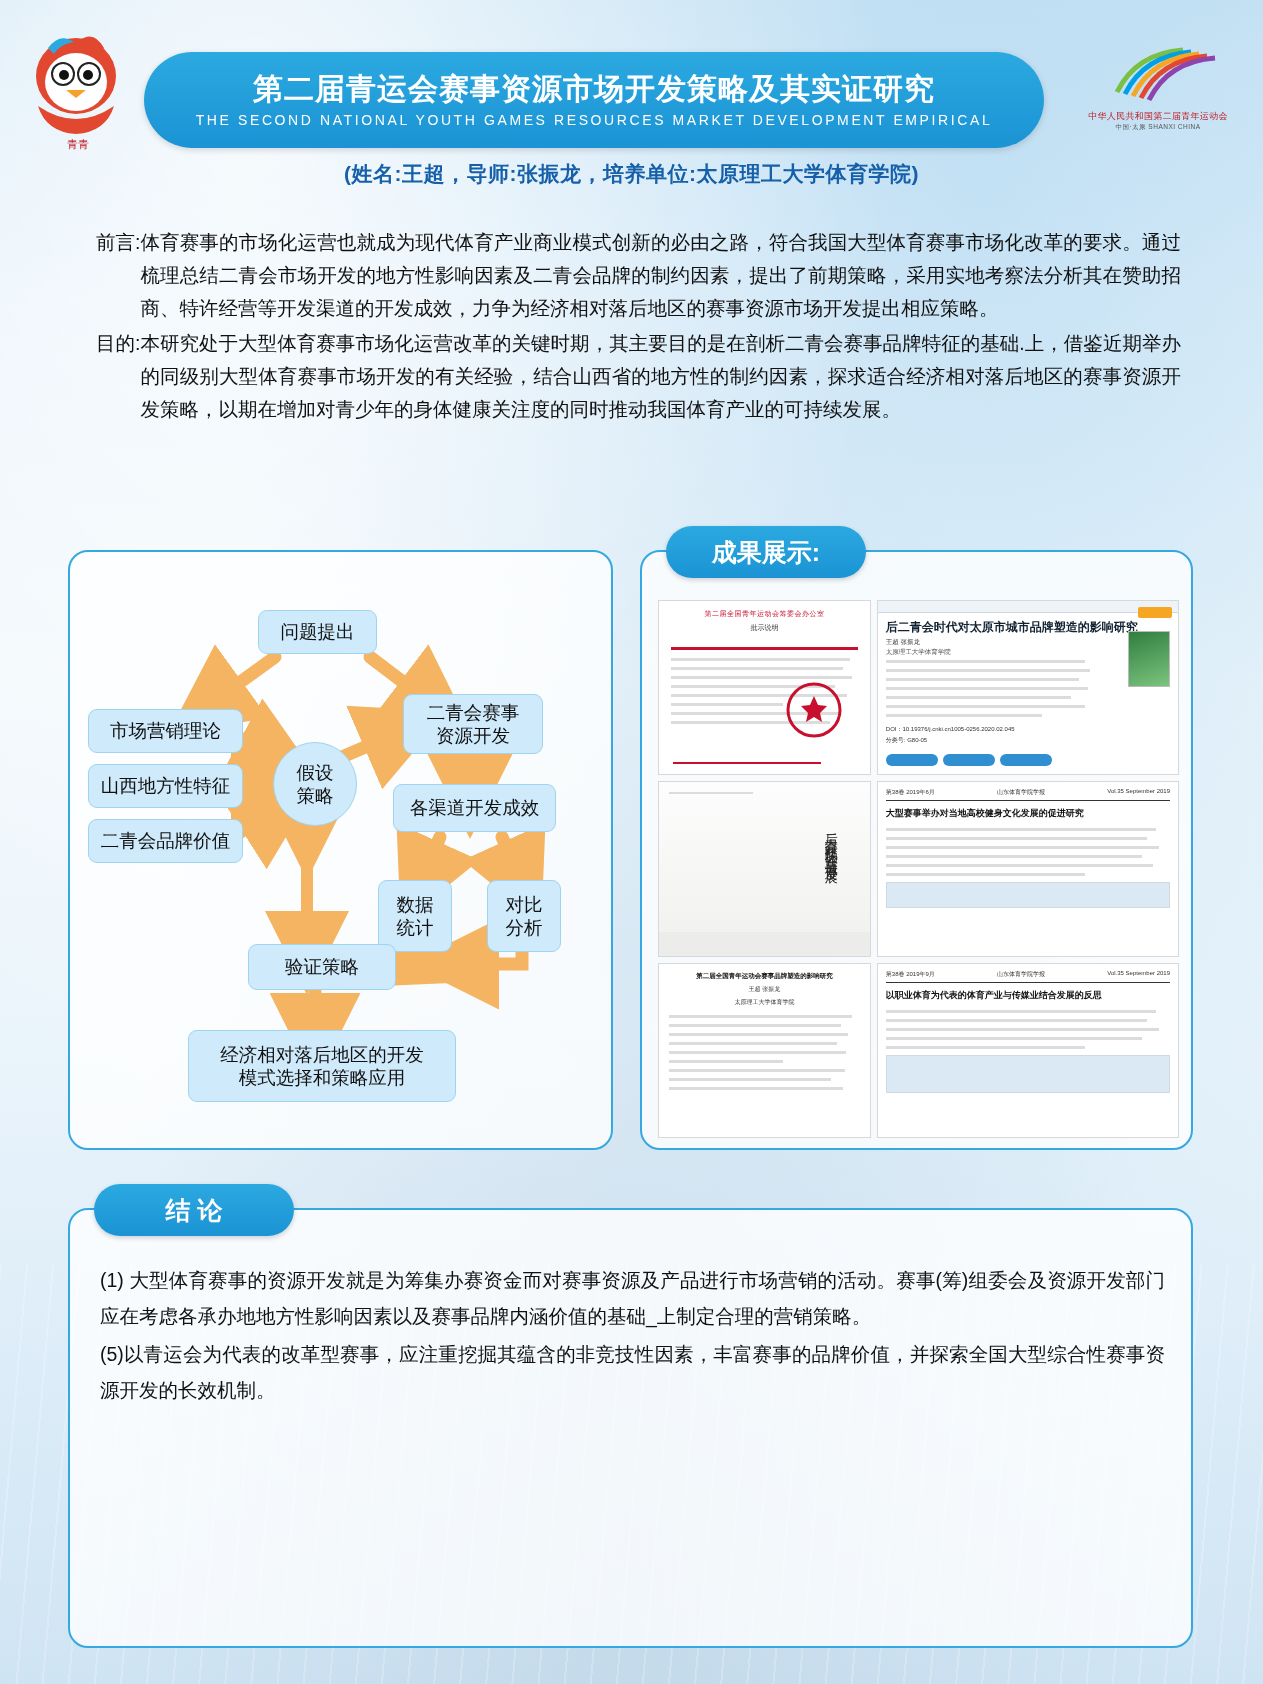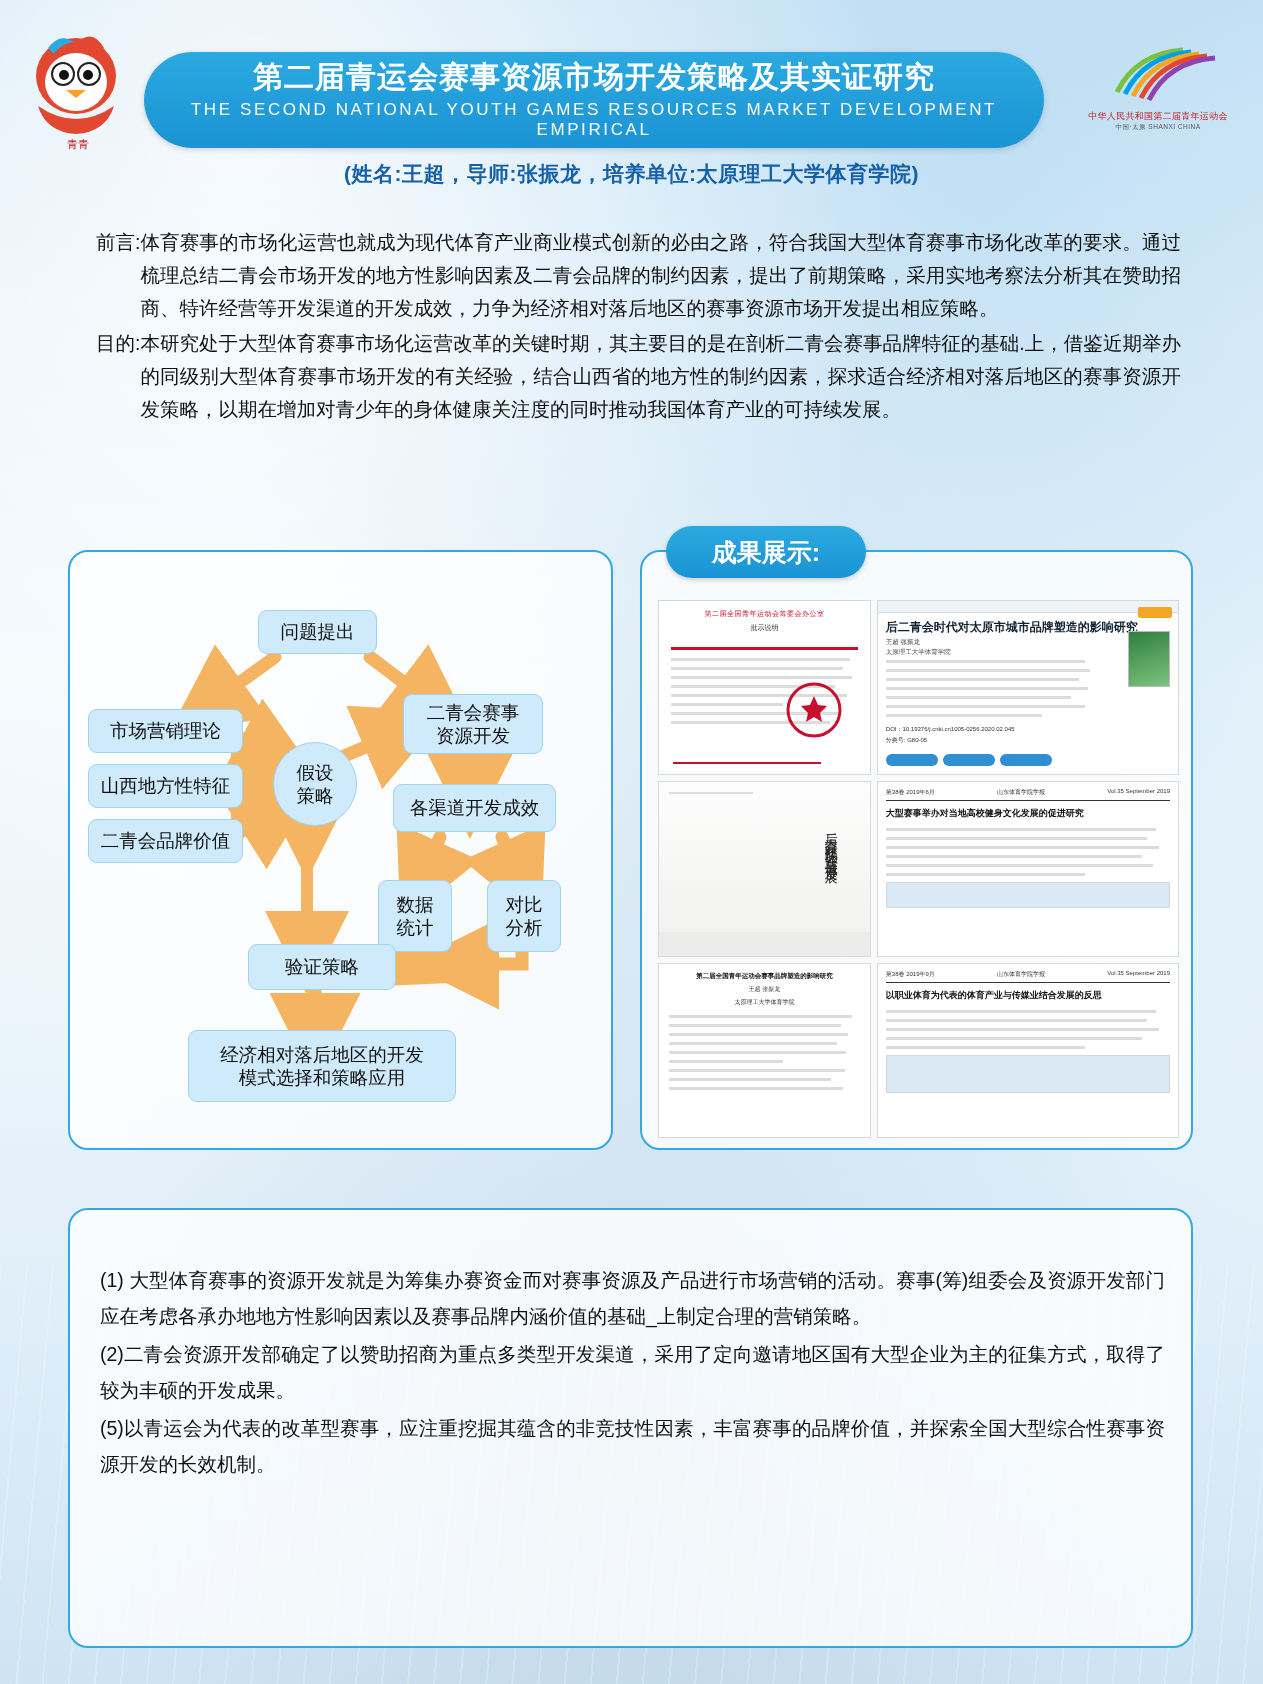--- a/index.html
+++ b/index.html
@@ -23,21 +23,21 @@
   .header { position:absolute; top:24px; left:0; width:1263px; height:122px; }
   .mascot { position:absolute; left:18px; top:0px; width:120px; height:128px; }
   .title-bar {
     position:absolute; left:144px; top:28px; width:900px; height:96px;
     background:linear-gradient(180deg,#2ba9e0 0%, #1b93d4 100%);
     border-radius:48px; color:#fff; text-align:center;
     box-shadow:0 2px 6px rgba(0,0,0,.15);
     display:flex; flex-direction:column; align-items:center; justify-content:center;
   }
   .title-cn { font-size:30px; font-weight:bold; letter-spacing:1px; line-height:1.1; }
-  .title-en { font-size:17px; letter-spacing:2.6px; margin-top:7px; font-weight:normal; }
+  .title-en { font-size:14px; letter-spacing:2.6px; margin-top:7px; font-weight:normal; }
   .emblem { position:absolute; right:30px; top:18px; width:150px; height:100px; text-align:center; }
   .emblem-txt1 { font-size:9px; color:#c02028; letter-spacing:.3px; margin-top:2px;}
   .emblem-txt2 { font-size:6.5px; color:#555; letter-spacing:.5px; }
 
   .authors { position:absolute; top:160px; left:0; width:1263px; text-align:center;
      font-size:21px; font-weight:bold; color:#1560a8; letter-spacing:.5px; }
 
   
   .abstract { position:absolute; top:226px; left:96px; width:1085px; color:#111; font-size:19.5px; line-height:33px; }
   .abs-row { display:flex; margin-bottom:2px; }
@@ -317,18 +317,18 @@
         <div style="width:90%"></div>
           <div style="width:70%"></div>
       </div>
       <div style="margin:6px 8px;height:38px;background:#dbe9f4;border:1px solid #cfd9e4;"></div>
     </div>
 
   </div>
 </div>
 
 <div class="panel panel-conc">
+  <div class="panel-tab">结   论</div>
   <div class="conc">
     <p> (1) 大型体育赛事的资源开发就是为筹集办赛资金而对赛事资源及产品进行市场营销的活动。赛事(筹)组委会及资源开发部门应在考虑各承办地地方性影响因素以及赛事品牌内涵价值的基础_上制定合理的营销策略。</p>
-    <p>(2)二青会资源开发部确定了以赞助招商为重点多类型开发渠道，采用了定向邀请地区国有大型企业为主的征集方式，取得了较为丰硕的开发成果。</p>
     <p>(5)以青运会为代表的改革型赛事，应注重挖掘其蕴含的非竞技性因素，丰富赛事的品牌价值，并探索全国大型综合性赛事资源开发的长效机制。</p>
   </div>
 </div>
 
 </body></html>

